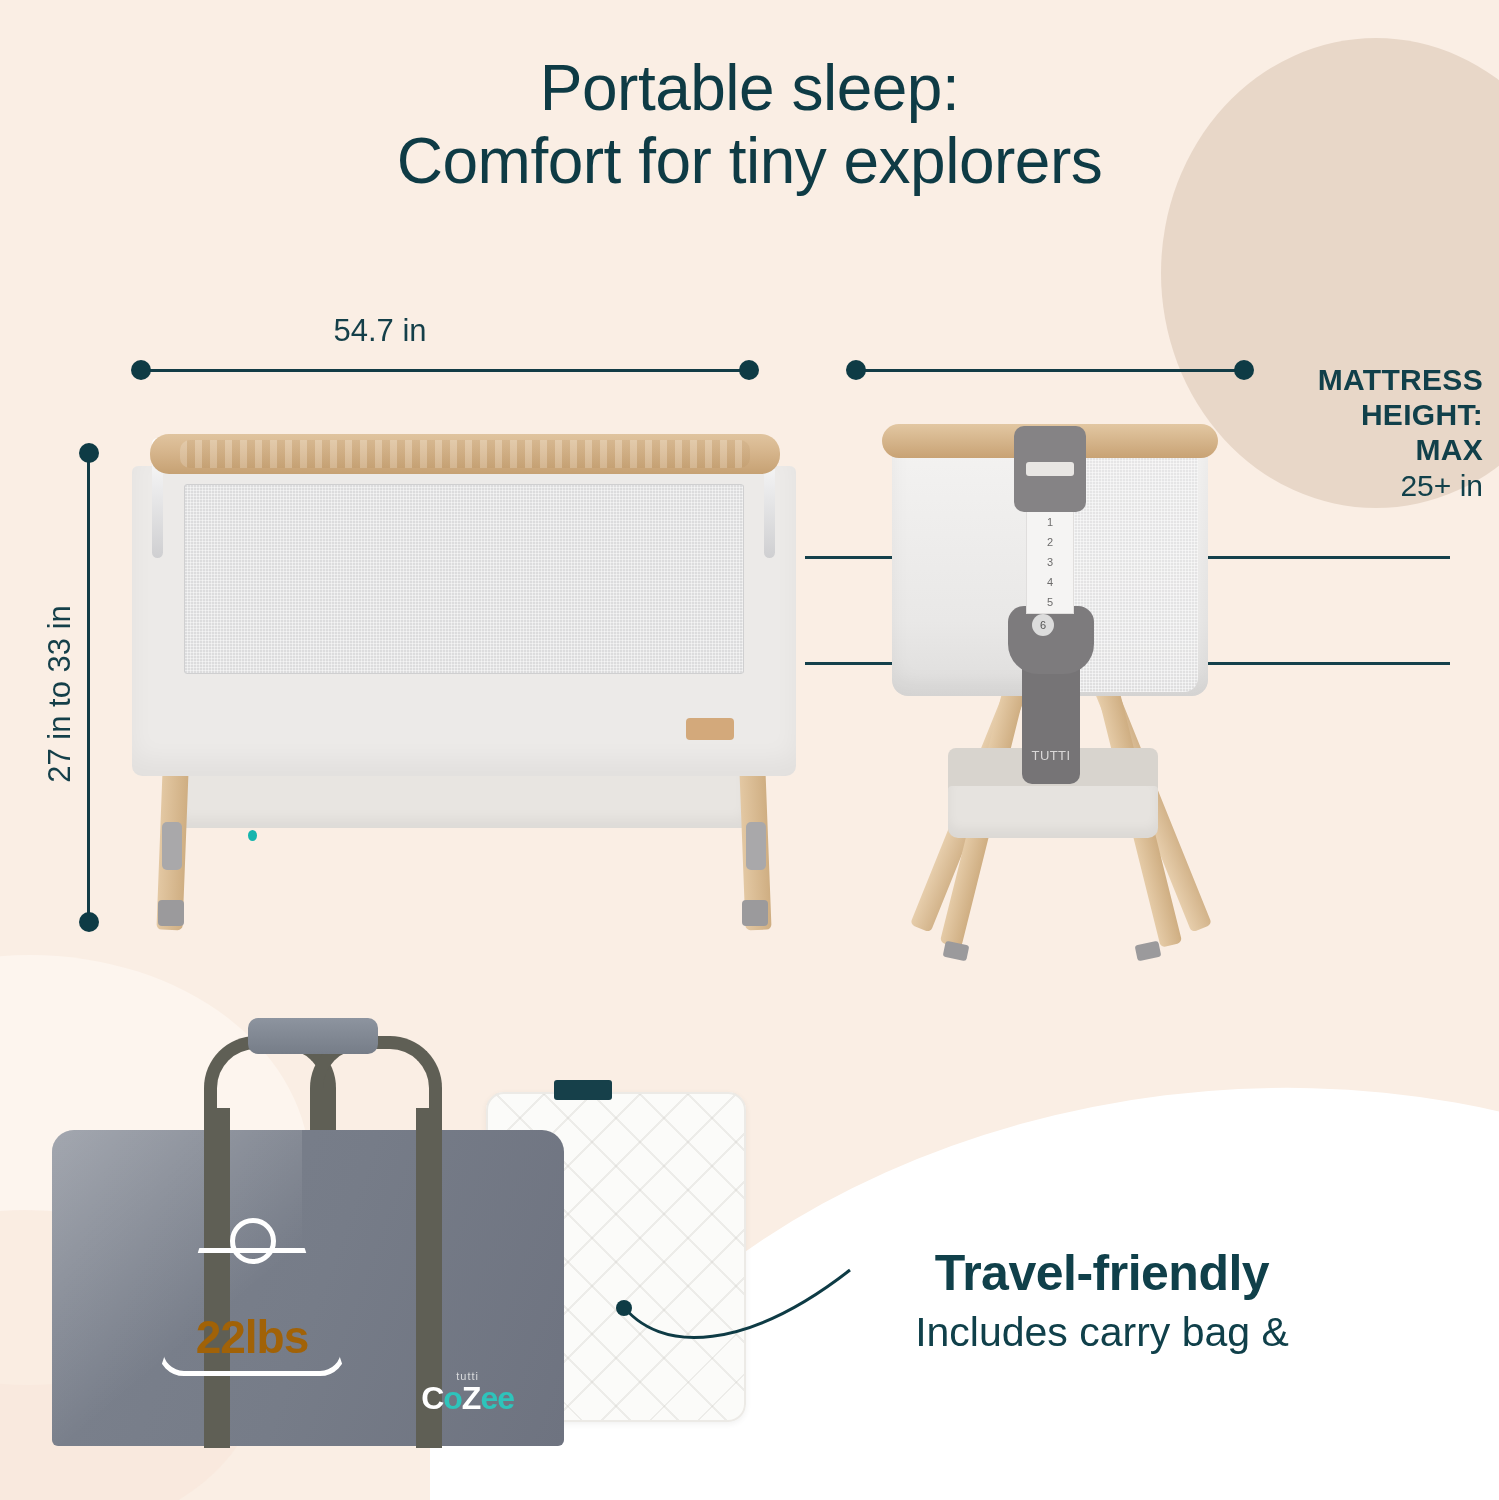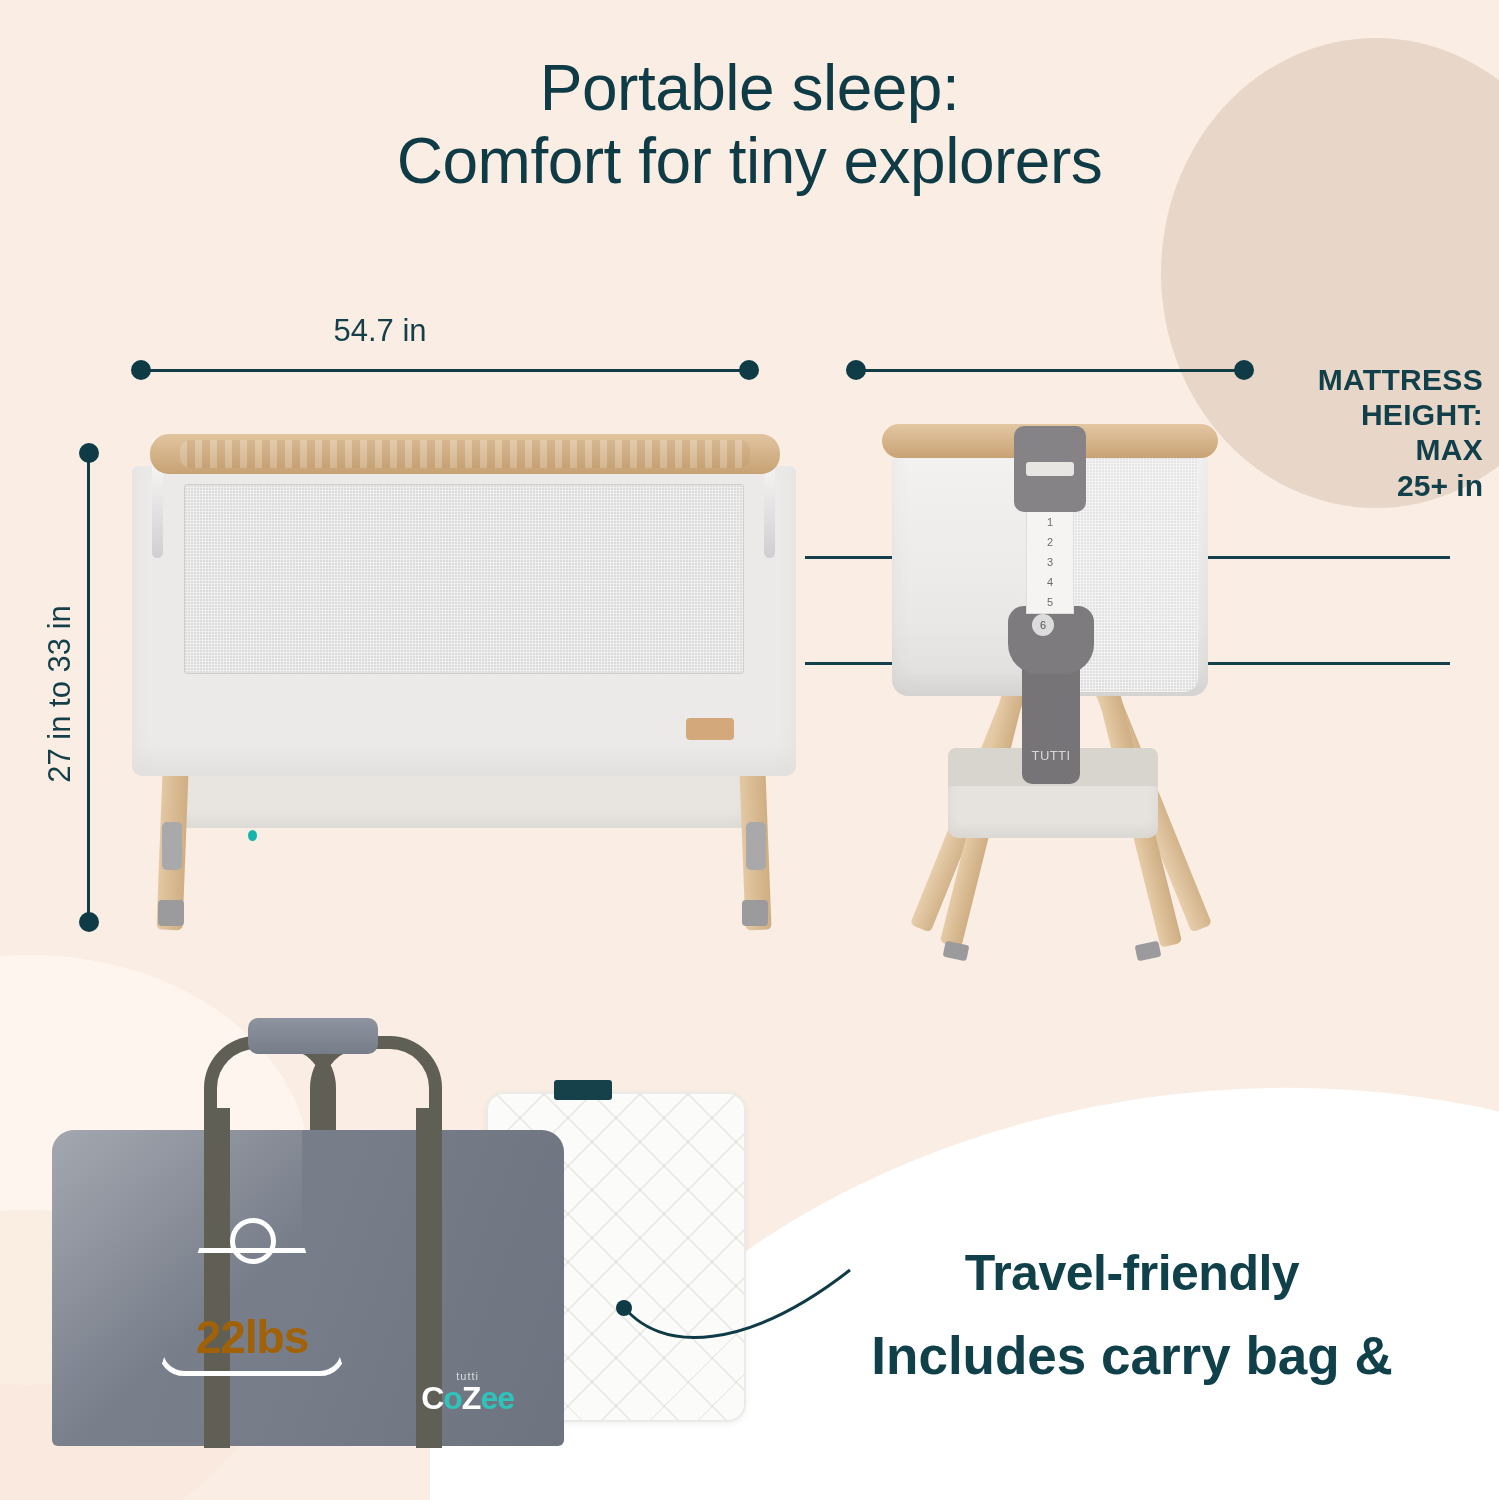--- a/index.html
+++ b/index.html
@@ -59,21 +59,21 @@
     left:-150px;top:676px;width:420px;text-align:center;
     transform:rotate(-90deg);transform-origin:50% 50%;
   }
 
   #refline-max{left:805px;top:556px;width:645px;}
   #refline-min{left:805px;top:662px;width:645px;}
 
   .rt-block{position:absolute;color:#11404a;text-align:right;line-height:1.16;}
   #mh-block{left:1278px;top:363px;width:205px;}
   #mh-block .b{font-weight:700;font-size:30px;letter-spacing:.3px;}
-  #mh-block .r{font-weight:700;font-size:30px;margin-top:2px;}
+  #mh-block .r{font-weight:400;font-size:30px;margin-top:2px;}
   #min-block{left:1280px;top:686px;width:180px;}
   #min-block .b{font-weight:700;font-size:29px;letter-spacing:.3px;}
   #min-block .r{font-weight:400;font-size:29px;margin-top:2px;}
 
   
   #front{position:absolute;left:128px;top:430px;width:672px;height:500px;}
   #f-rail{position:absolute;left:22px;top:4px;width:630px;height:40px;border-radius:19px;
     background:linear-gradient(180deg,#e0c49f 0%,#d6b58c 45%,#c6a173 100%);}
   #f-rail:after{content:"";position:absolute;inset:6px 30px;border-radius:10px;
     background:repeating-linear-gradient(90deg,rgba(255,255,255,.18) 0 7px,rgba(150,110,60,.10) 7px 15px);}
@@ -172,23 +172,23 @@
   #mattress{position:absolute;left:486px;top:1092px;width:260px;height:330px;
     background:#fbfbf9;border-radius:18px;
     box-shadow:inset 0 0 0 2px #eceae6, 0 2px 6px rgba(0,0,0,.06);
     background-image:
       repeating-linear-gradient(45deg,rgba(200,198,192,.28) 0 2px,transparent 2px 34px),
       repeating-linear-gradient(-45deg,rgba(200,198,192,.28) 0 2px,transparent 2px 34px);}
   #mattress-label{position:absolute;left:554px;top:1080px;width:58px;height:20px;border-radius:3px;
     background:#16404a;}
 
   
-  #callout{position:absolute;left:852px;top:1246px;width:560px;text-align:center;color:#10404a;}
+  #callout{position:absolute;left:822px;top:1246px;width:560px;text-align:center;color:#10404a;}
   #callout .title{font-size:50px;font-weight:700;letter-spacing:-.5px;line-height:1.1;}
-  #callout .sub{font-size:53px;font-weight:700;line-height:1.17;margin-top:24px;}
+  #callout .sub{font-size:41px;font-weight:400;line-height:1.17;margin-top:8px;}
   #leader{position:absolute;left:600px;top:1230px;width:300px;height:120px;}
   #leader-dot{position:absolute;left:616px;top:1300px;width:16px;height:16px;border-radius:50%;background:#0e3b45;}
 </style>
 </head>
 <body>
 
 <div id="stage">
 
   <div class="blob" id="blob-tr"></div>
   <div class="blob" id="blob-bl"></div>

